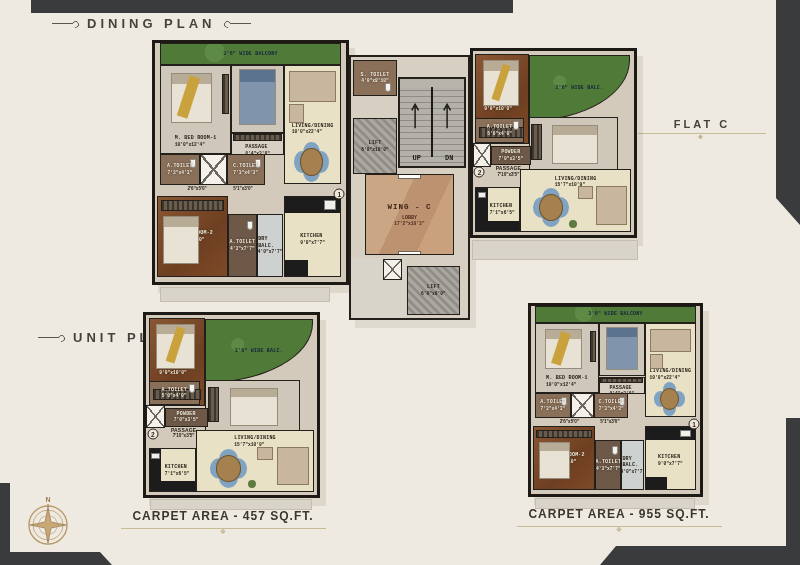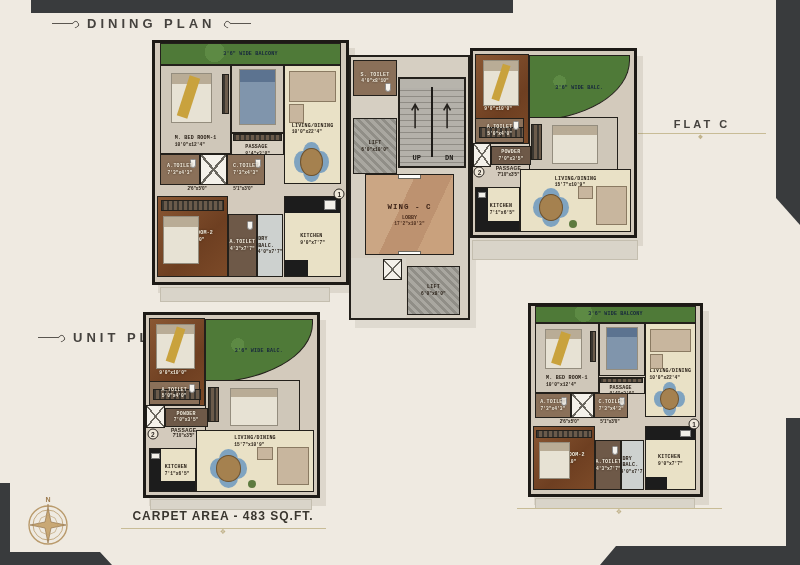--- a/index.html
+++ b/index.html
@@ -476,24 +476,25 @@
   </div>
   <div class="marker u3-marker">1</div>
 </div>
 
 <div class="plinth" style="left:160px;top:287px;width:170px;height:15px;"></div>
 <div class="plinth" style="left:472px;top:240px;width:166px;height:20px;"></div>
 <div class="plinth" style="left:150px;top:499px;width:162px;height:11px;"></div>
 <div class="plinth" style="left:535px;top:498px;width:160px;height:11px;"></div>
 
 <div class="caption cap-left">
-  <div class="l2">CARPET AREA - 483 SQ.FT.</div>
+  <div class="l2">CARPET AREA - 457 SQ.FT.</div>
   <div class="rule"></div>
 </div>
 <div class="caption cap-right">
+  <div class="l2">CARPET AREA - 955 SQ.FT.</div>
   <div class="rule"></div>
 </div>
 
 <div class="compass">
   <svg viewBox="0 0 48 54" width="48" height="54">
     <text x="24" y="8" font-size="7" fill="#9c7a4e" text-anchor="middle" font-weight="bold">N</text>
     <circle cx="24" cy="31" r="19" fill="none" stroke="#b99a6b" stroke-width="1.4"></circle>
     <circle cx="24" cy="31" r="15" fill="none" stroke="#b99a6b" stroke-width="0.8"></circle>
     <path d="M24 13 L27 28 L42 31 L27 34 L24 49 L21 34 L6 31 L21 28 Z" fill="#c9a875" stroke="#8a6a42" stroke-width="0.6"></path>
     <path d="M24 21 L31 24 L34 31 L31 38 L24 41 L17 38 L14 31 L17 24 Z" fill="none" stroke="#b99a6b" stroke-width="0.6"></path>

